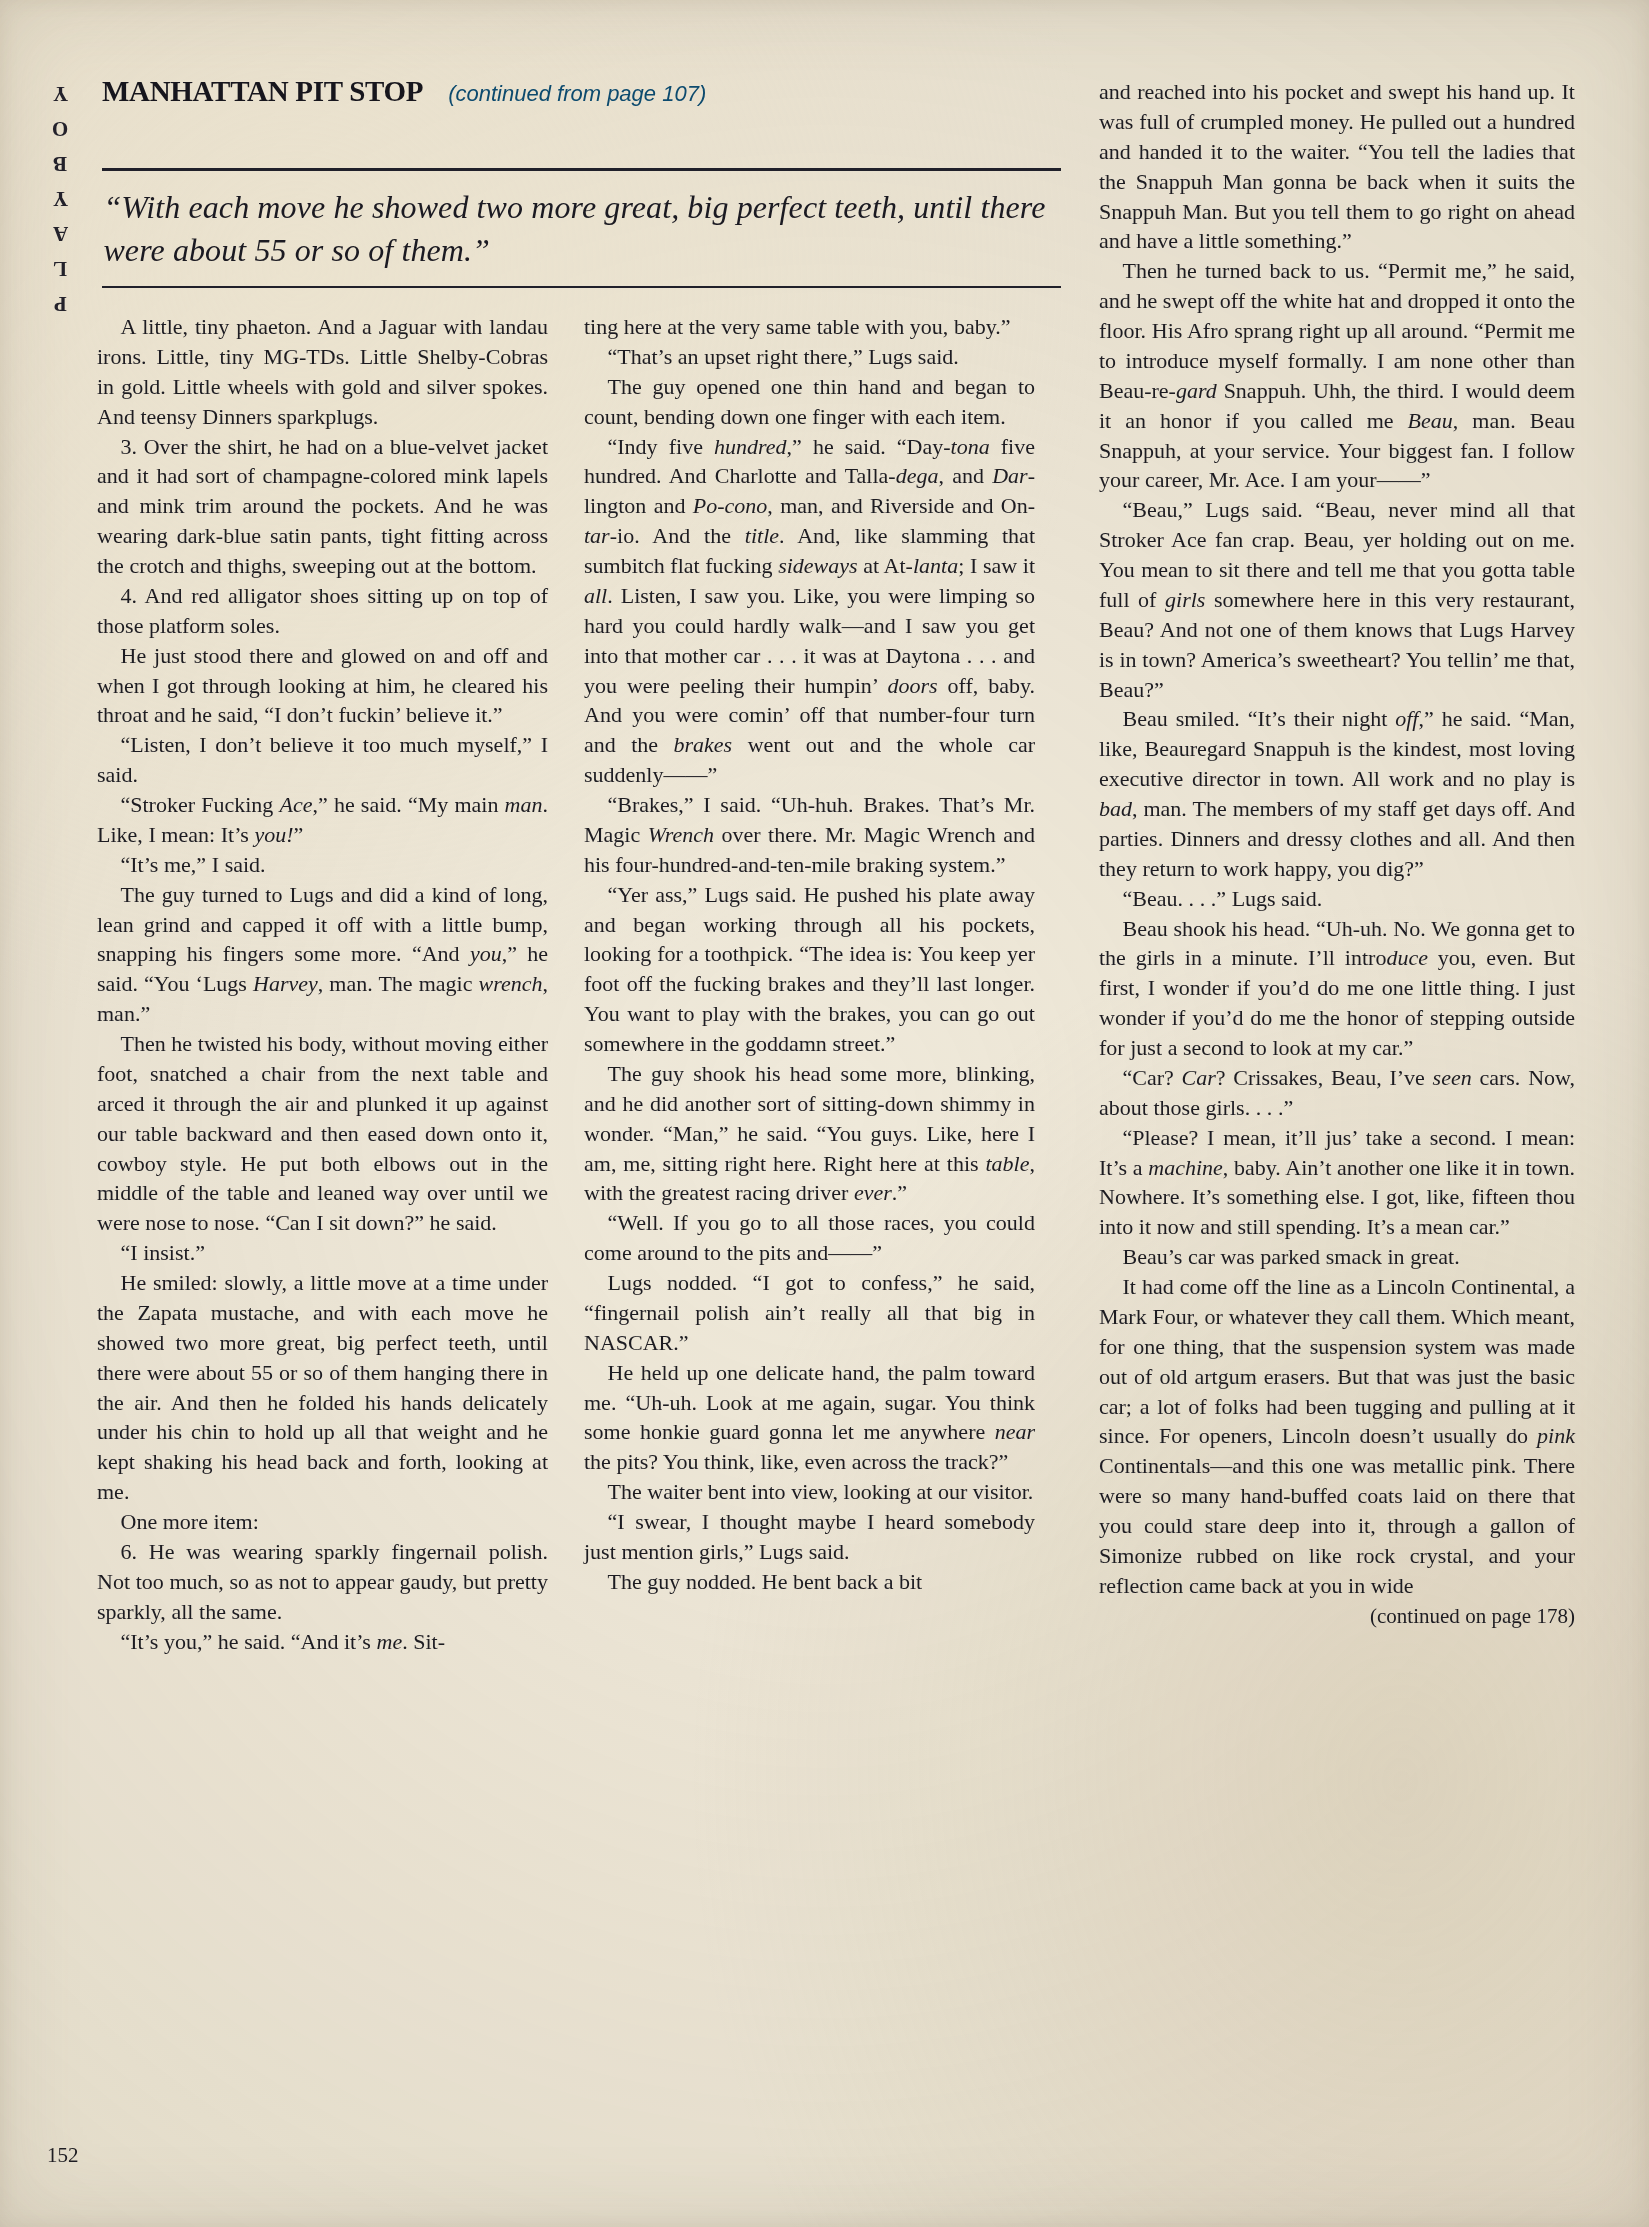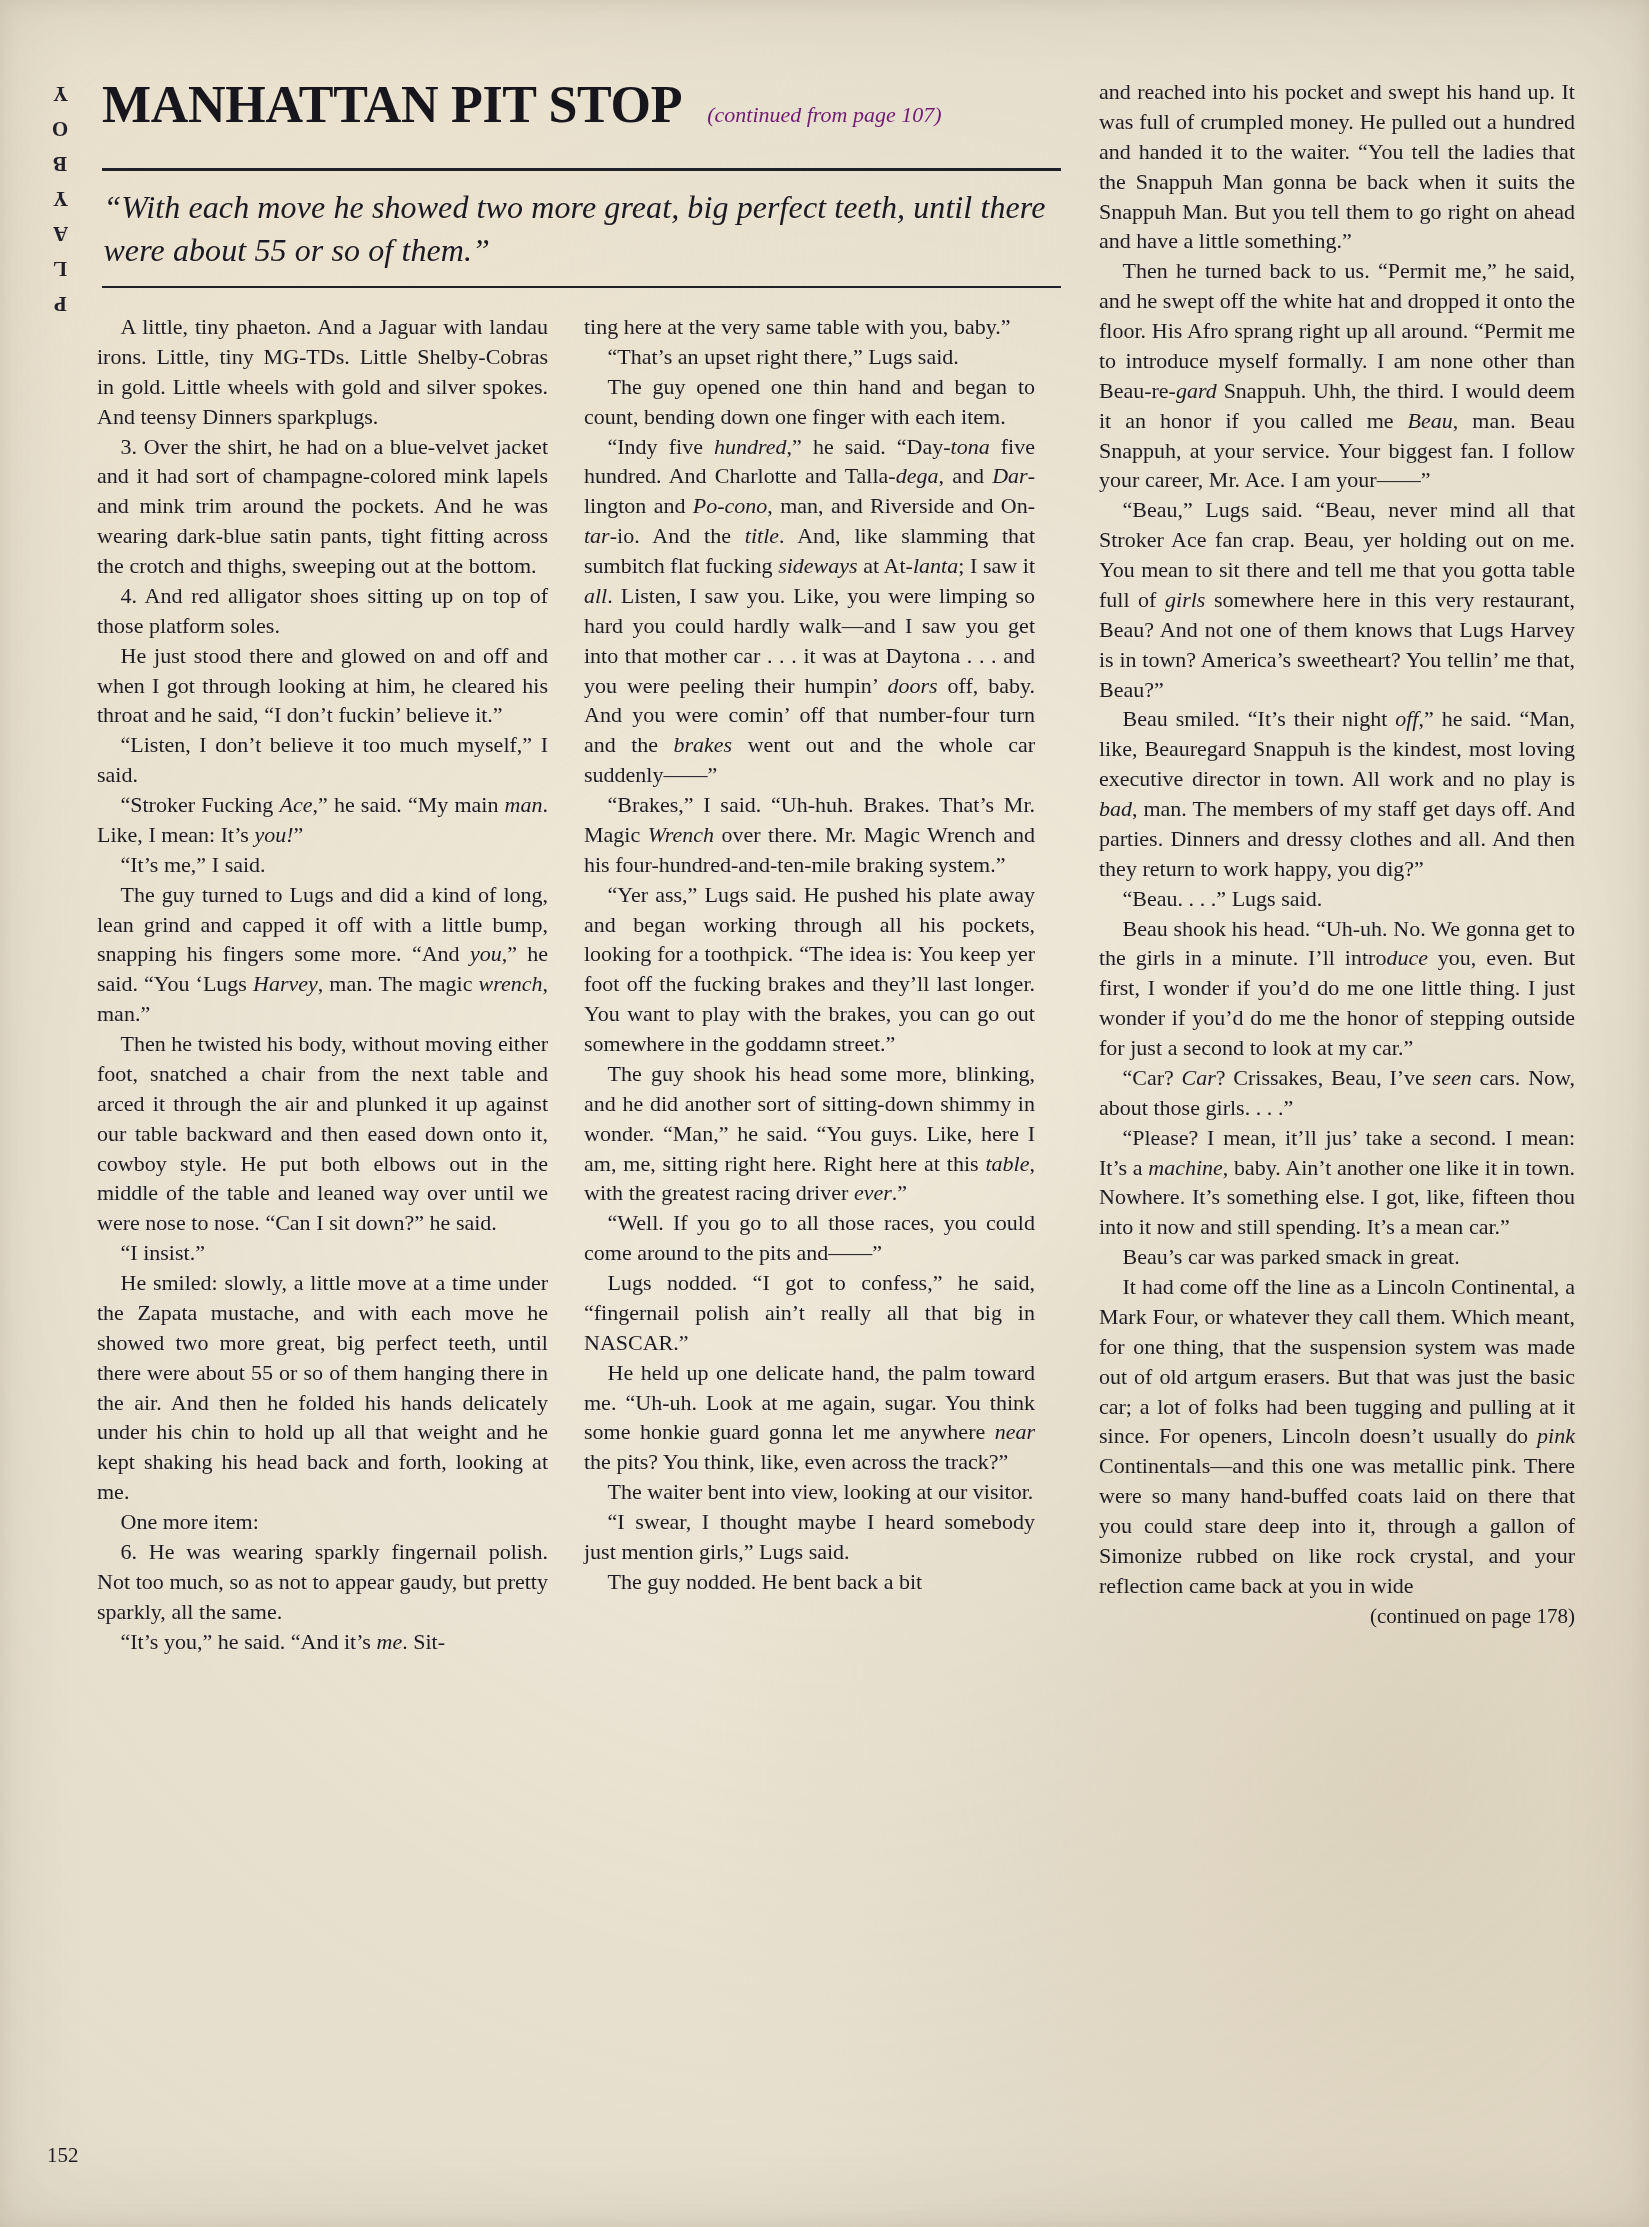--- a/index.html
+++ b/index.html
@@ -68,30 +68,30 @@
     left: 102px;
     top: 75px;
     width: 966px;
     display: flex;
     align-items: baseline;
     gap: 25px;
   }
   .kicker-title {
     font-family: "Liberation Serif", "DejaVu Serif", serif;
     font-weight: bold;
-    font-size: 52px;
+    font-size: 29px;
     letter-spacing: -0.3px;
     color: #17161d;
     white-space: nowrap;
   }
   .kicker-cont {
-    font-family: Liberation Serif, serif;
+    font-family: Liberation Sans, sans-serif;
     font-style: italic;
     font-size: 22px;
-    color: #701a75;
+    color: #0c4a6e;
     white-space: nowrap;
   }
 
   
   .pullquote-wrap {
     position: absolute;
     left: 102px;
     top: 168px;
     width: 959px;
   }

